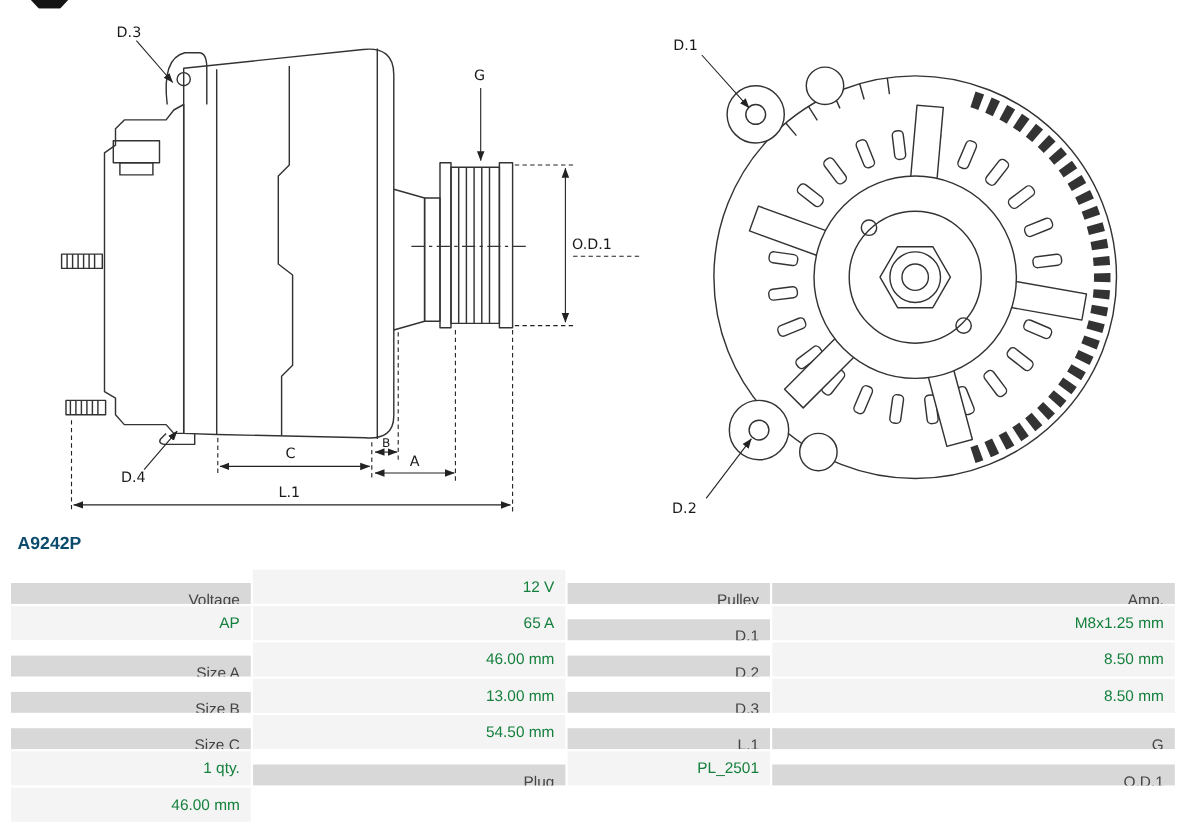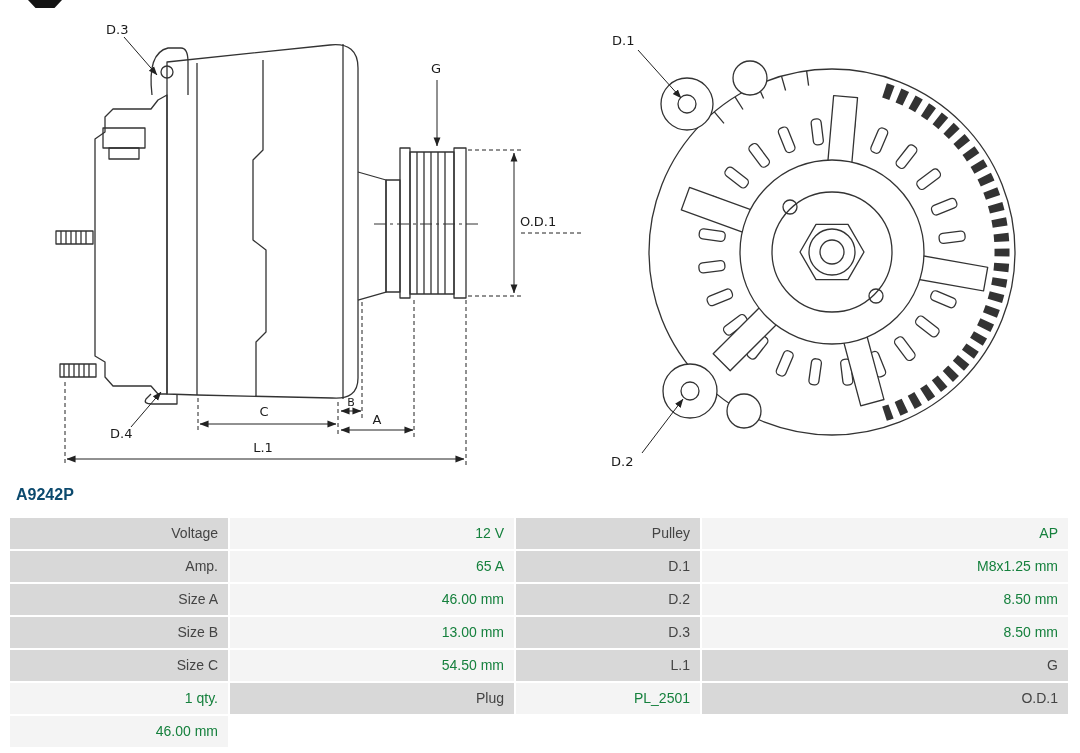--- a/index.html
+++ b/index.html
@@ -8,21 +8,21 @@
   .logo-frag{position:absolute;left:28px;top:0;width:34px;height:8px;background:#141414;
     clip-path:polygon(0 0,100% 0,78% 100%,22% 100%);}
   #diagram{position:absolute;left:0;top:0;}
   #diagram text{font-size:13px;fill:#1b1b1b;stroke:none;font-family:"DejaVu Sans",sans-serif;}
   #diagram text.small{font-size:11px;}
   .part-number{position:absolute;left:16px;top:486px;font-size:16px;font-weight:700;color:#0c4a6e;}
   .spec{position:absolute;left:10px;top:518px;display:grid;
     grid-template-columns:218px 284px 184px 366px;grid-auto-rows:31px;gap:2px;background:#fff;}
   .cell{font-size:14px;line-height:31px;text-align:right;padding-right:10px;box-sizing:border-box;
     white-space:nowrap;overflow:hidden;}
-  .cell.label{background:#d8d8d8;color:#444;}
+  .cell.label{background:#d8d8d8;color:#444;margin-top:12px;}
   .cell.value{background:#f4f4f4;color:#15803d;}
   .cell.blank{background:transparent;}
 </style>
 </head>
 <body>
 
 <div class="stage">
 
   <div class="logo-frag"></div>
 
@@ -170,23 +170,23 @@
     </g>
   </svg>
 
   <div class="part-number">A9242P</div>
 
   <div class="spec">
 
     <div class="cell label">Voltage</div>
     <div class="cell value">12 V</div>
     <div class="cell label">Pulley</div>
+    <div class="cell label">Amp.</div>
+
     <div class="cell value">AP</div>
-
-    <div class="cell label">Amp.</div>
     <div class="cell value">65 A</div>
     <div class="cell label">D.1</div>
     <div class="cell value">M8x1.25 mm</div>
 
     <div class="cell label">Size A</div>
     <div class="cell value">46.00 mm</div>
     <div class="cell label">D.2</div>
     <div class="cell value">8.50 mm</div>
 
     <div class="cell label">Size B</div>

